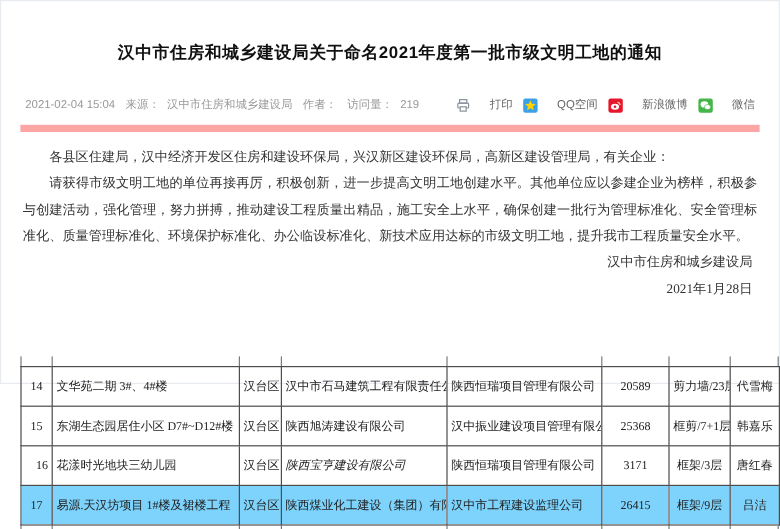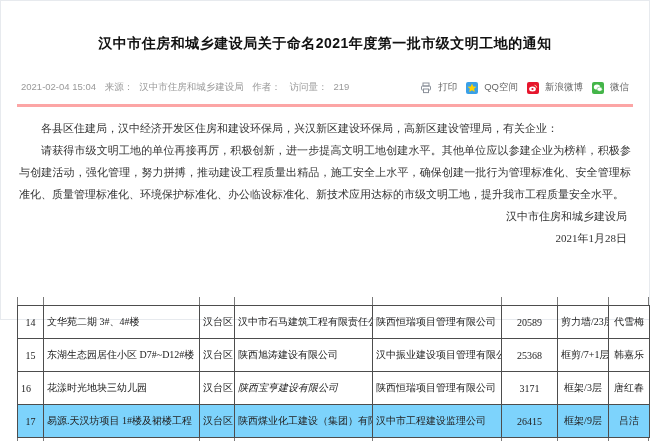--- a/index.html
+++ b/index.html
@@ -11,27 +11,27 @@
   }
   .article-title {
     margin-top: 34px; text-align: center;
     font-size: 14px; font-weight: bold; color: #111;
     font-family: "Liberation Sans", "DejaVu Sans", sans-serif;
     letter-spacing: 0.5px;
   }
   .meta-bar {
     display: flex; justify-content: space-between; align-items: center;
     margin: 28px 16px 0 16px; padding: 0 4px 10px 4px;
-    border-bottom: 3px solid #fca5a5;
+    border-bottom: 6px solid #fca5a5;
     font-size: 9.5px; color: #999;
   }
   .meta-left span { margin-right: 6px; }
   .meta-left .src-label, .meta-left .author-label, .meta-left .views-label { color: #999; }
   .meta-right { display: flex; align-items: center; gap: 9px; }
-  .action-item { display: flex; align-items: center; gap: 6px; cursor: pointer; color: #666; font-size: 9.5px; }
+  .action-item { display: flex; align-items: center; gap: 16px; cursor: pointer; color: #666; font-size: 9.5px; }
   .icon-box { width: 12px; height: 12px; border-radius: 2px; display: inline-flex; align-items: center; justify-content: center; }
   .content {
     margin: 10px 18px 0 18px;
     font-family: "Liberation Serif", "DejaVu Serif", serif;
     font-size: 11px; color: #333; line-height: 22px; text-align: justify;
   }
   .content p { text-indent: 2em; }
   .signature { text-align: right; padding-right: 4px; line-height: 22px; }
   .signature div { text-indent: 0; }
   
@@ -154,21 +154,21 @@
             <td style="text-align: center;">15</td>
             <td style="text-align: left;">东湖生态园居住小区 D7#~D12#楼</td>
             <td style="text-align: center;">汉台区</td>
             <td style="text-align: left;">陕西旭涛建设有限公司</td>
             <td style="text-align: left;">汉中振业建设项目管理有限公司</td>
             <td style="text-align: center;">25368</td>
             <td style="text-align: center;">框剪/7+1层</td>
             <td style="text-align: center;">韩嘉乐</td>
           </tr>
           <tr>
-            <td style="text-align: left;">16</td>
+            <td style="text-align: right;">16</td>
             <td style="text-align: left;">花漾时光地块三幼儿园</td>
             <td style="text-align: center;">汉台区</td>
             <td style="text-align: left; font-style: italic;">陕西宝亨建设有限公司</td>
             <td style="text-align: left;">陕西恒瑞项目管理有限公司</td>
             <td style="text-align: center;">3171</td>
             <td style="text-align: center;">框架/3层</td>
             <td style="text-align: center;">唐红春</td>
           </tr>
           <tr style="background: #7dd3fc;">
             <td style="text-align: center;">17</td>

